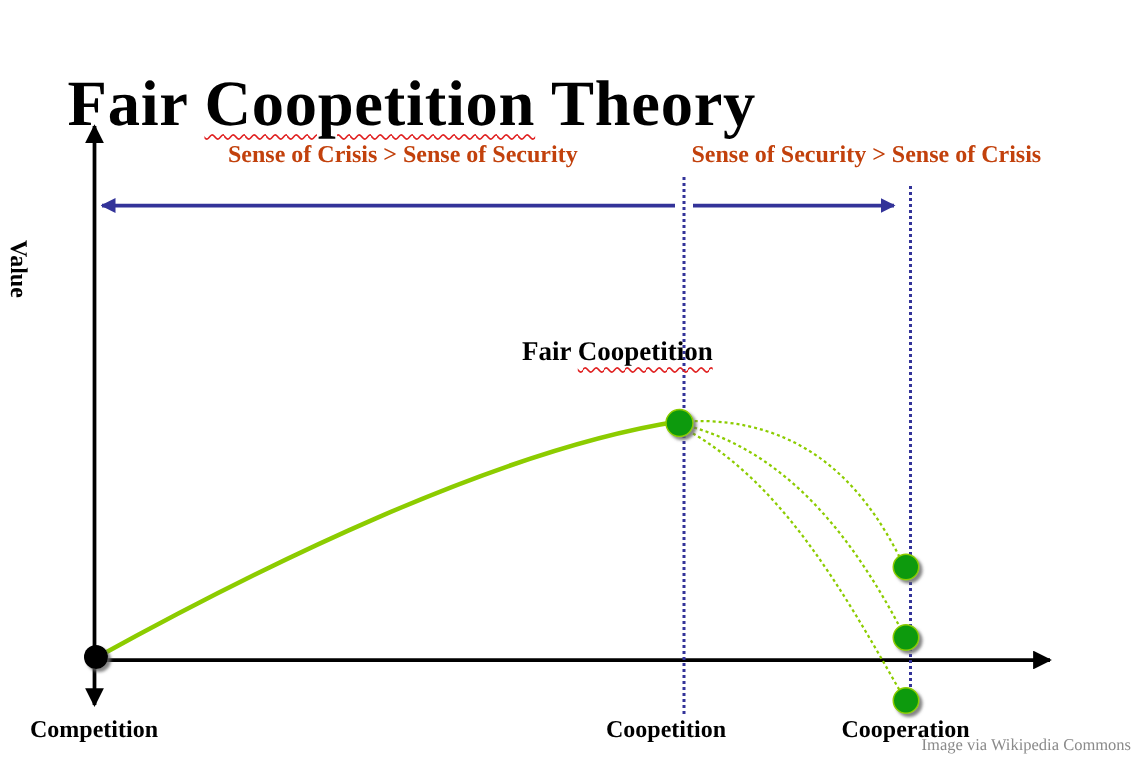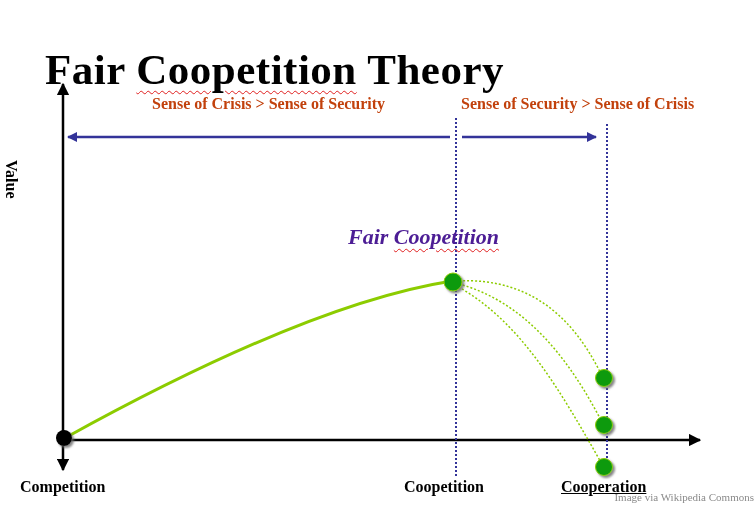--- a/index.html
+++ b/index.html
@@ -2,21 +2,21 @@
 <html><head>
 <meta charset="utf-8">
 <style>
   html, body { margin: 0; padding: 0; background: #ffffff; }
   body { width: 756px; height: 505px; position: relative; overflow: hidden; font-family: "Liberation Serif", "DejaVu Serif", serif; }
   .title { position: absolute; left: 45px; top: 0; font-size: 43px; font-weight: bold; color: #000; letter-spacing: 0.5px; white-space: nowrap; margin-top: 45px; }
   .squiggle { text-decoration: underline wavy #e02020; text-decoration-thickness: 1px; text-underline-offset: 6px; }
   .region-label { position: absolute; top: 95px; font-size: 16px; font-weight: bold; color: #c2410c; white-space: nowrap; }
   .axis-label { position: absolute; font-size: 16px; font-weight: bold; color: #000; white-space: nowrap; }
   .value-label { position: absolute; left: 20px; top: 160px; font-size: 16px; font-weight: bold; transform: rotate(90deg); transform-origin: left top; white-space: nowrap; }
-  .fc-label { position: absolute; left: 348px; top: 224px; font-size: 22px; font-weight: bold; color: #4c1d95; white-space: nowrap; font-style: italic; }
+  .fc-label { position: absolute; left: 348px; top: 224px; font-size: 18px; font-weight: bold; color: #000000; white-space: nowrap; }
   .credit { position: absolute; right: 2px; bottom: 2px; font-family: Liberation Serif, serif; font-size: 11px; color: #8a8a8a; white-space: nowrap; }
   svg.diagram { position: absolute; left: 0; top: 0; }
 </style>
 </head>
 <body>
 
 <div class="title"><span>Fair </span><span class="squiggle">Coopetition</span><span> Theory</span></div>
 
 <div class="region-label" style="left:152px;">Sense of Crisis &gt;  Sense of Security</div>
 <div class="region-label" style="left:461px;font-family:Liberation Serif, serif;">Sense of Security  &gt; Sense of Crisis</div>
@@ -56,15 +56,15 @@
   <circle cx="453" cy="282" r="9" fill="#109a10" stroke="#8ccc00" stroke-width="1" filter="url(#shadow)"></circle>
   <circle cx="604" cy="378" r="8.5" fill="#109a10" stroke="#8ccc00" stroke-width="1" filter="url(#shadow)"></circle>
   <circle cx="604" cy="425" r="8.5" fill="#109a10" stroke="#8ccc00" stroke-width="1" filter="url(#shadow)"></circle>
   <circle cx="604" cy="467" r="8.5" fill="#109a10" stroke="#8ccc00" stroke-width="1" filter="url(#shadow)"></circle>
 </svg>
 
 <div class="fc-label"><span>Fair </span><span class="squiggle" style="text-underline-offset:4px;">Coopetition</span></div>
 
 <div class="axis-label" style="left:20px; top:478px;">Competition</div>
 <div class="axis-label" style="left:404px; top:478px;">Coopetition</div>
-<div class="axis-label" style="left:561px; top:478px;text-decoration:underline;">Cooperation</div>
+<div class="axis-label" style="left:561px; top:478px;">Cooperation</div>
 
 <div class="credit">Image via Wikipedia Commons</div>
 
 </body></html>

